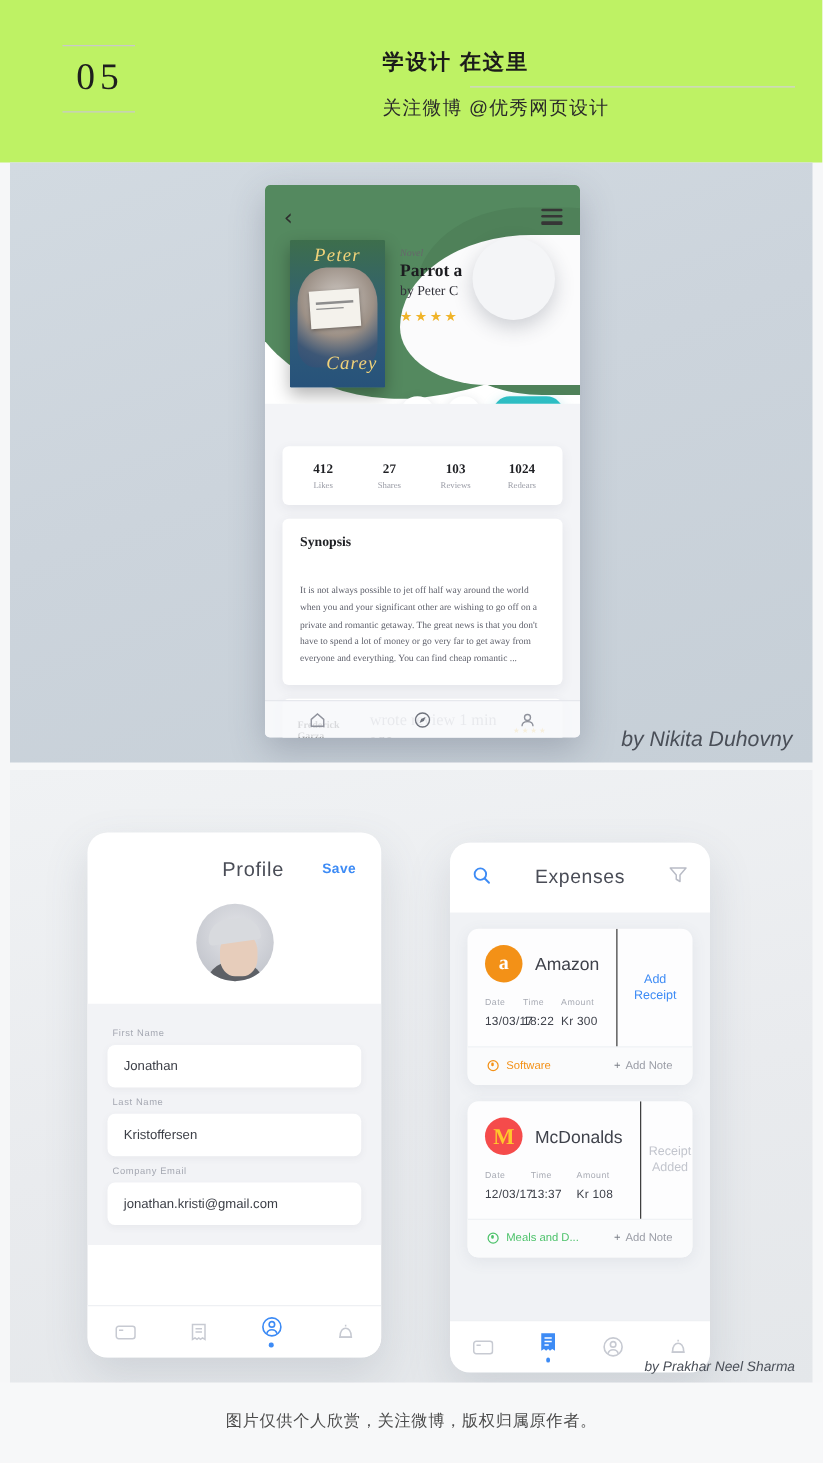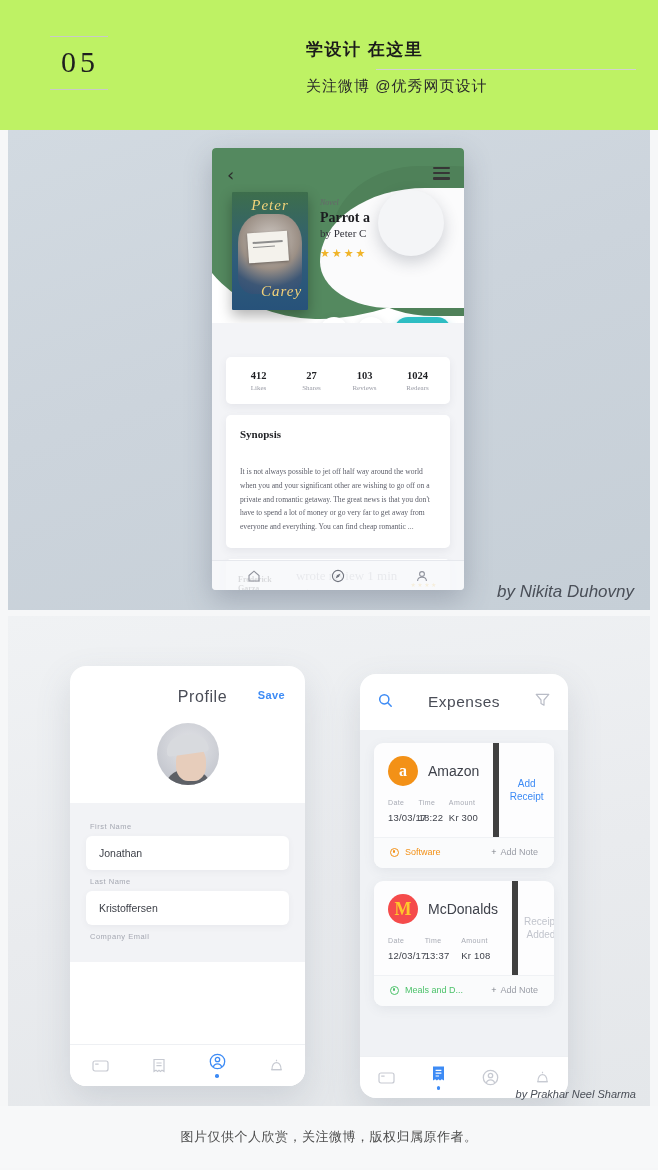--- a/index.html
+++ b/index.html
@@ -251,21 +251,21 @@
     font-size: 16px; color: #fff; font-family: "Liberation Serif", serif;
   }
   .logo-amazon { background: #f39117; }
   .logo-mcd { background: #f54b4b; color: #ffc72c; font-size: 18px; }
   .brand-name { font-size: 14px; color: #3f424b; }
   .exp-tbl { display: flex; margin-top: 13px; }
   .tcol { width: 33.3%; }
   .th { font-size: 7px; color: #a8abb4; letter-spacing: .4px; }
   .td { font-size: 9.5px; color: #3f424b; margin-top: 6px; letter-spacing: .2px; }
   .exp-right {
-    width: 68px; border-left: 6px solid #404040; display: flex;
+    width: 68px; border-left: 1px solid #404040; display: flex;
     align-items: center; justify-content: center; text-align: center;
     font-size: 10px; line-height: 1.35; padding: 0 6px;
   }
   .r-add { color: #3d8bf5; }
   .r-done { color: #c2c5cd; }
   .exp-foot {
     display: flex; align-items: center; padding: 9px 16px 11px;
     background: #fafbfc; border-top: 1px solid #f0f2f5;
   }
   .tag { display: flex; align-items: center; gap: 6px; font-size: 9px; }
@@ -425,20 +425,21 @@
         <div class="av-body"></div>
         <div class="av-face"></div>
         <div class="av-cap"></div>
       </div>
       <div class="p2-form">
         <div class="f-lab">First Name</div>
         <div class="f-inp">Jonathan</div>
         <div class="f-lab">Last Name</div>
         <div class="f-inp">Kristoffersen</div>
         <div class="f-lab">Company Email</div>
+        <div class="f-inp">jonathan.kristi@gmail.com</div>
       </div>
       <div class="p2-nav">
         <span class="nav-i">
           <svg width="17" height="14" viewBox="0 0 17 14">
               <rect x="1" y="2" width="15" height="10" rx="2" fill="none" stroke="#c7cad2" stroke-width="1.2"></rect>
               <path d="M3.2 5.2h3.4" stroke="#c7cad2" stroke-width="1.2"></path>
             </svg>
         </span>
         <span class="nav-i">
           <svg width="14" height="16" viewBox="0 0 14 16">

